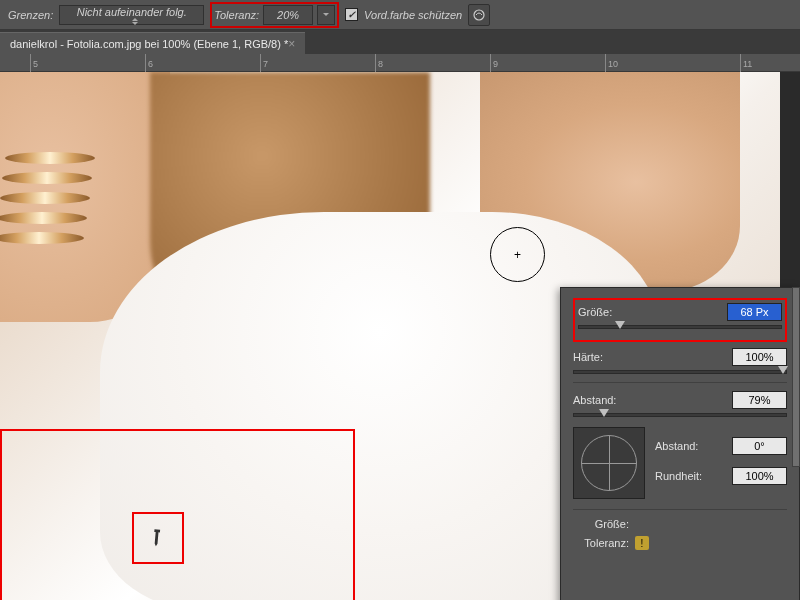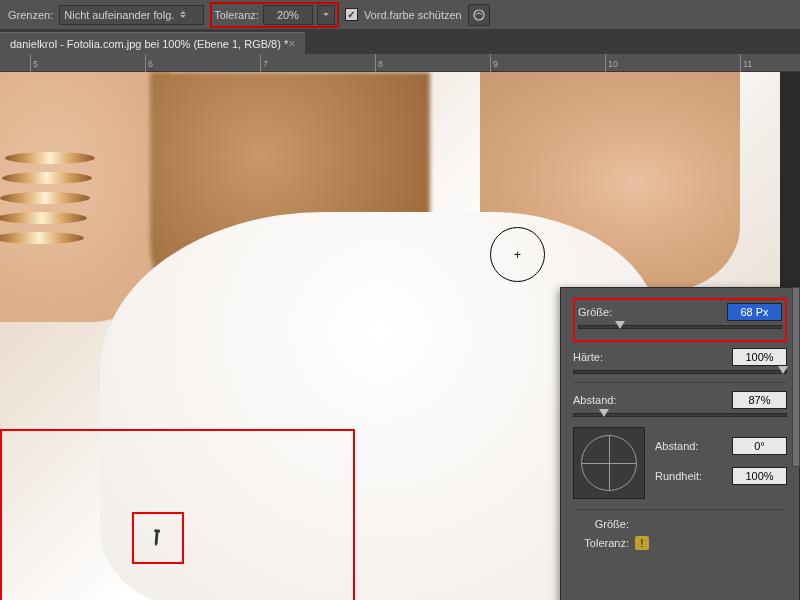--- a/index.html
+++ b/index.html
@@ -1,19 +1,19 @@
 <!DOCTYPE html>
 <html><head>
 <meta charset="utf-8">
 <style>
 * { margin:0; padding:0; box-sizing:border-box; font-family:Tahoma,Arial,sans-serif; }
 body { background:#535353; width:800px; height:600px; overflow:hidden; position:relative; color:#e0e0e0; font-size:11px; }
-.toolbar { height:30px; background:#535353; border-bottom:1px solid #383838; display:flex; align-items:center; padding:0 8px; gap:6px; }
+.toolbar { height:30px; background:#535353; border-bottom:1px solid #383838; display:flex; align-items:center; padding:0 8px; gap:6px;font-style:italic; }
 .tool-label { color:#d0d0d0; }
-.dropdown { background:#4a4a4a; border:1px solid #303030; height:20px; display:flex; align-items:center; padding:0 4px; color:#d0d0d0; position:relative; }
+.dropdown { background:#4a4a4a; border:1px solid #303030; height:20px; display:flex; align-items:center; padding:0 4px; color:#d0d0d0; position:relative;flex-direction:column; }
 .dropdown .arrows { margin-left:6px; display:flex; flex-direction:column; gap:1px;}
 .arrow-up{width:0;height:0;border-left:3px solid transparent;border-right:3px solid transparent;border-bottom:3px solid #aaa;}
 .arrow-down{width:0;height:0;border-left:3px solid transparent;border-right:3px solid transparent;border-top:3px solid #aaa;}
 .tol-group{border:2px solid #c00;display:flex;align-items:center;height:26px;padding:0 2px;gap:4px;}
 .tol-field{background:#4a4a4a;border:1px solid #303030;width:50px;height:20px;display:flex;align-items:center;justify-content:center;color:#d0d0d0;}
 .tol-btn{background:#4a4a4a;border:1px solid #303030;width:18px;height:20px;display:flex;align-items:center;justify-content:center;}
 .checkbox{width:13px;height:13px;background:#d0d0d0;border:1px solid #222;display:flex;align-items:center;justify-content:center;}
 .check{color:#333;font-size:10px;font-weight:bold;}
 .icon-btn{width:22px;height:22px;background:#4a4a4a;border:1px solid #303030;border-radius:2px;display:flex;align-items:center;justify-content:center;}
 .tabbar{height:24px;background:#3a3a3a;display:flex;align-items:flex-end;}
@@ -141,21 +141,21 @@
       <div class="dlg-field"><span>100%</span></div>
     </div>
     <div class="slider-track">
         <div class="slider-thumb" style="left:96%"></div>
       </div>
 
     <hr class="divider">
 
     <div class="dlg-row">
       <span class="dlg-label">Abstand:</span>
-      <div class="dlg-field"><span>87%</span></div>
+      <div class="dlg-field"><span>79%</span></div>
     </div>
     <div class="slider-track">
         <div class="slider-thumb" style="left:12%"></div>
       </div>
 
     <div style="display:flex;align-items:center;margin:10px 0;">
       <div class="angle-box">
         <div class="angle-circle"></div>
       </div>
       <div style="flex:1">

